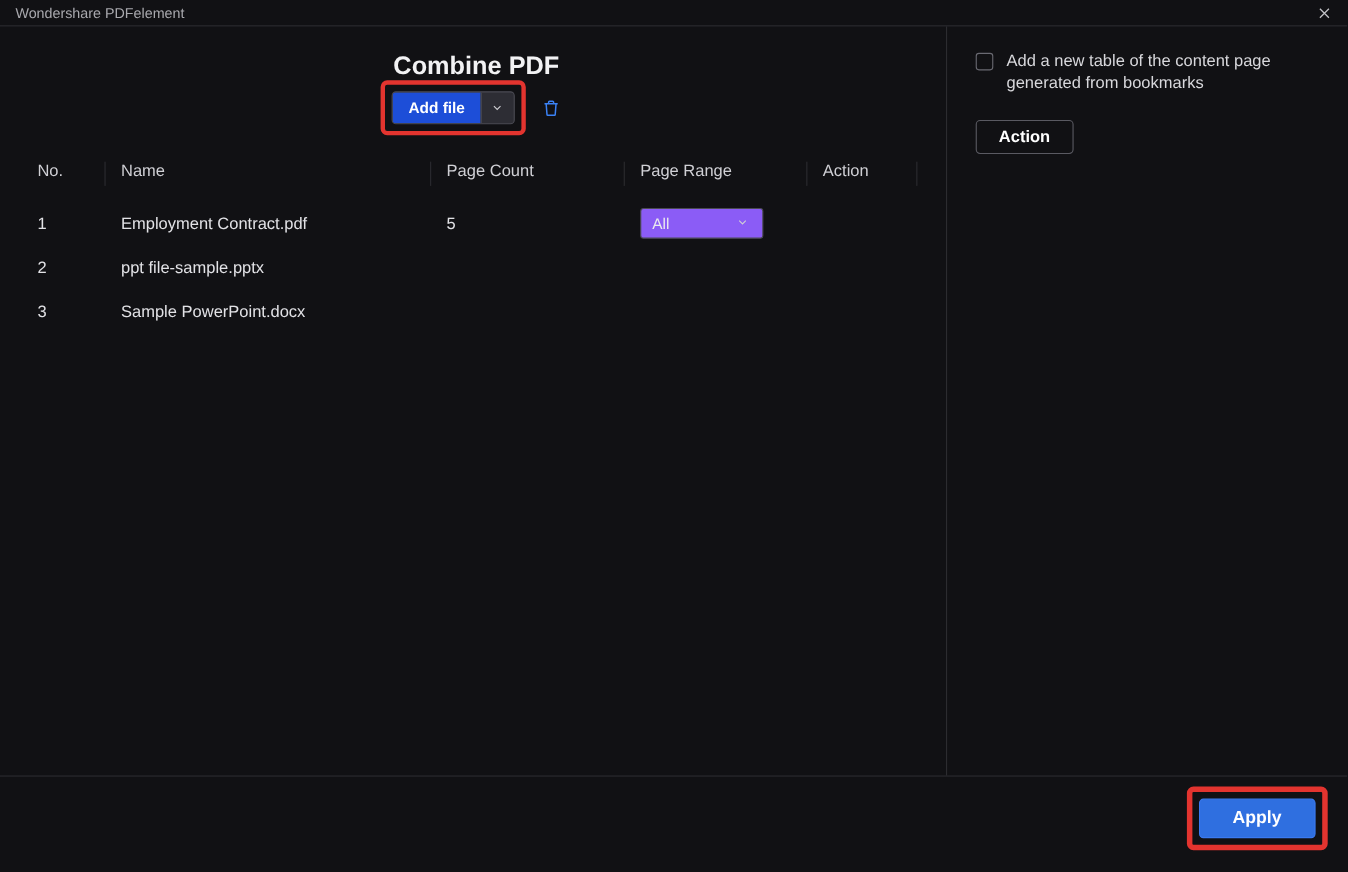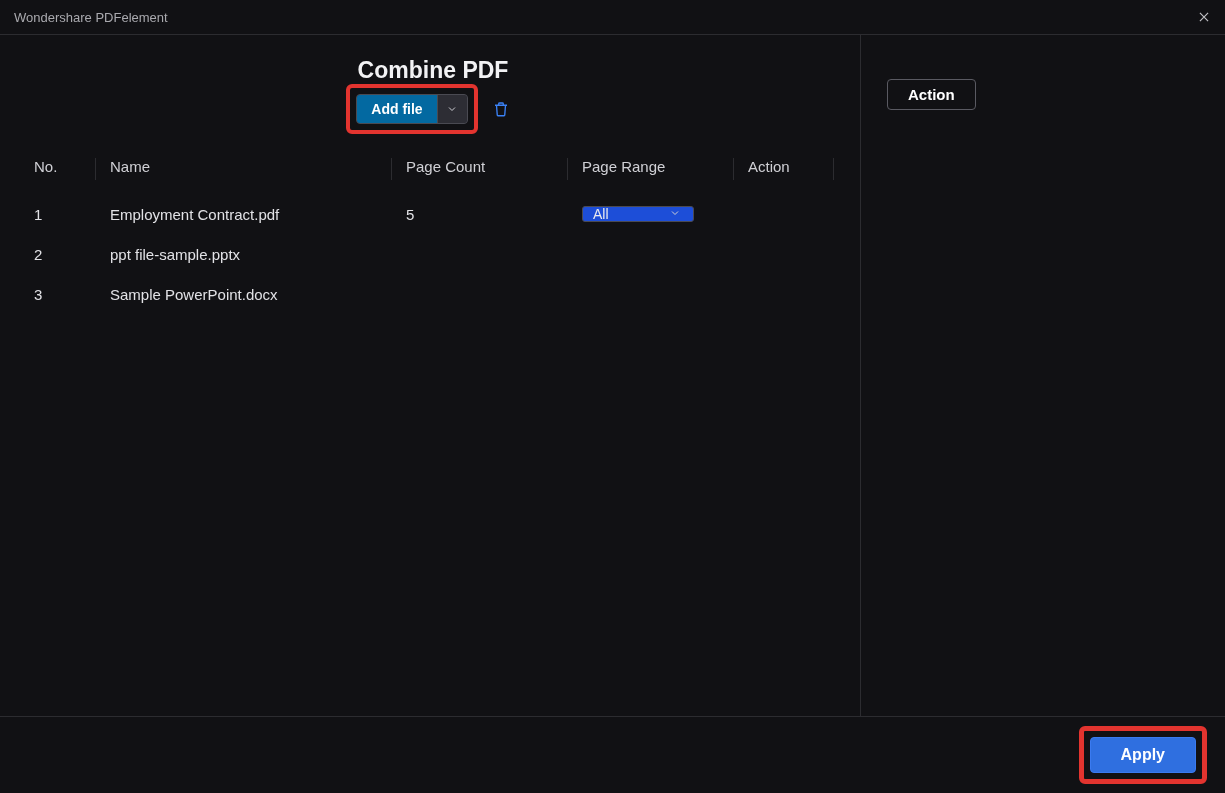--- a/index.html
+++ b/index.html
@@ -1,18 +1,18 @@
 <!DOCTYPE html>
 <html><head>
 <meta charset="utf-8">
 <style>
   * { box-sizing: border-box; margin: 0; padding: 0; font-family: "Segoe UI", Arial, sans-serif; }
   html, body { width: 1225px; height: 793px; background: #111114; color: #e8e8ea; overflow: hidden; }
   .titlebar {
-    height: 35px; display: flex; align-items: center; justify-content: space-between;
+    height: 24px; display: flex; align-items: center; justify-content: space-between;
     padding: 0 12px 0 14px; color: #a9a9ae; font-size: 13px;
     border-bottom: 1px solid #2c2c30;
   }
   .close-x { width: 18px; height: 18px; display:flex; align-items:center; justify-content:center; color:#c2c2c6; cursor:pointer; }
   .close-x svg { width: 14px; height: 14px; stroke: currentColor; }
 
   .content {
     display: flex; height: 681px;
   }
   .left-pane { flex: 1; padding: 22px 26px 0 32px; position: relative; }
@@ -26,21 +26,21 @@
 
   .header-actions { display:flex; align-items:center; gap: 14px; margin-right: 10px; }
 
   .red-box { border: 4px solid #e3342f; border-radius: 6px; padding: 6px; }
   .add-file-split {
     display:flex; align-items:stretch;
     border: 1px solid #4a4a52; border-radius: 4px; overflow: hidden;
     background: #3b3b44;
   }
   .add-file-btn {
-    background: #0369a1; color:#fff; font-size:14px; font-weight:600;
+    background: #1d4ed8; color:#fff; font-size:14px; font-weight:600;
     padding: 6px 14px; border:none; cursor:pointer;
   }
   .add-file-drop {
     width: 30px; background:#2d2d34; border-left:1px solid #4a4a52;
     display:flex; align-items:center; justify-content:center; cursor:pointer;
   }
   .add-file-drop svg { width:12px; height:12px; stroke:#cfcfd4; }
 
   .trash-icon { color:#3b82f6; cursor:pointer; display:flex; }
   .trash-icon svg { width:18px; height:18px; stroke: currentColor; fill:none; }
@@ -51,22 +51,22 @@
   .col-name { width: 296px; padding-left: 14px; border-right:1px solid #2c2c30; }
   .col-pc   { width: 176px; padding-left: 14px; border-right:1px solid #2c2c30; }
   .col-pr   { width: 166px; padding-left: 14px; border-right:1px solid #2c2c30; }
   .col-act  { width: 100px; padding-left: 14px; border-right:1px solid #2c2c30; }
   .thead > div { height: 22px; }
 
   .trow { display:flex; align-items:center; font-size:15px; color:#e2e2e6; height: 40px; }
   .trow .col-no, .trow .col-name, .trow .col-pc, .trow .col-pr, .trow .col-act { border-right:none; }
 
   .pr-select {
-    background:#1d4ed8; border:1px solid #4a4a52; border-radius:3px;
-    height:16px; width:112px; display:flex; align-items:center; justify-content:space-between;
+    background:#8b5cf6; border:1px solid #4a4a52; border-radius:3px;
+    height:28px; width:112px; display:flex; align-items:center; justify-content:space-between;
     padding: 0 12px 0 10px; color:#eaeaee; font-size:14px; cursor:pointer;
   }
   .pr-select svg { width:12px; height:12px; stroke:#cfcfd4; }
 
   .right-opt { display:flex; gap:12px; color:#d8d8dc; font-size:15px; line-height:1.35; }
   .chk {
     width:16px; height:16px; border:1px solid #6a6a72; border-radius:3px; flex:0 0 16px;
     margin-top:2px; cursor:pointer;
   }
   .preview-btn {
@@ -160,20 +160,24 @@
         <div class="col-no">3</div>
         <div class="col-name">Sample PowerPoint.docx</div>
         <div class="col-pc"></div>
         <div class="col-pr"></div>
         <div class="col-act"></div>
       </div>
     </div>
   </div>
 
   <div class="right-pane">
+    <div class="right-opt">
+      <span class="chk"></span>
+      <span>Add a new table of the content page generated from bookmarks</span>
+    </div>
     <button class="preview-btn">Action</button>
   </div>
 </div>
 
 <div class="footer">
   <span class="apply-wrap">
     <button class="apply-btn">Apply</button>
   </span>
 </div>
 

